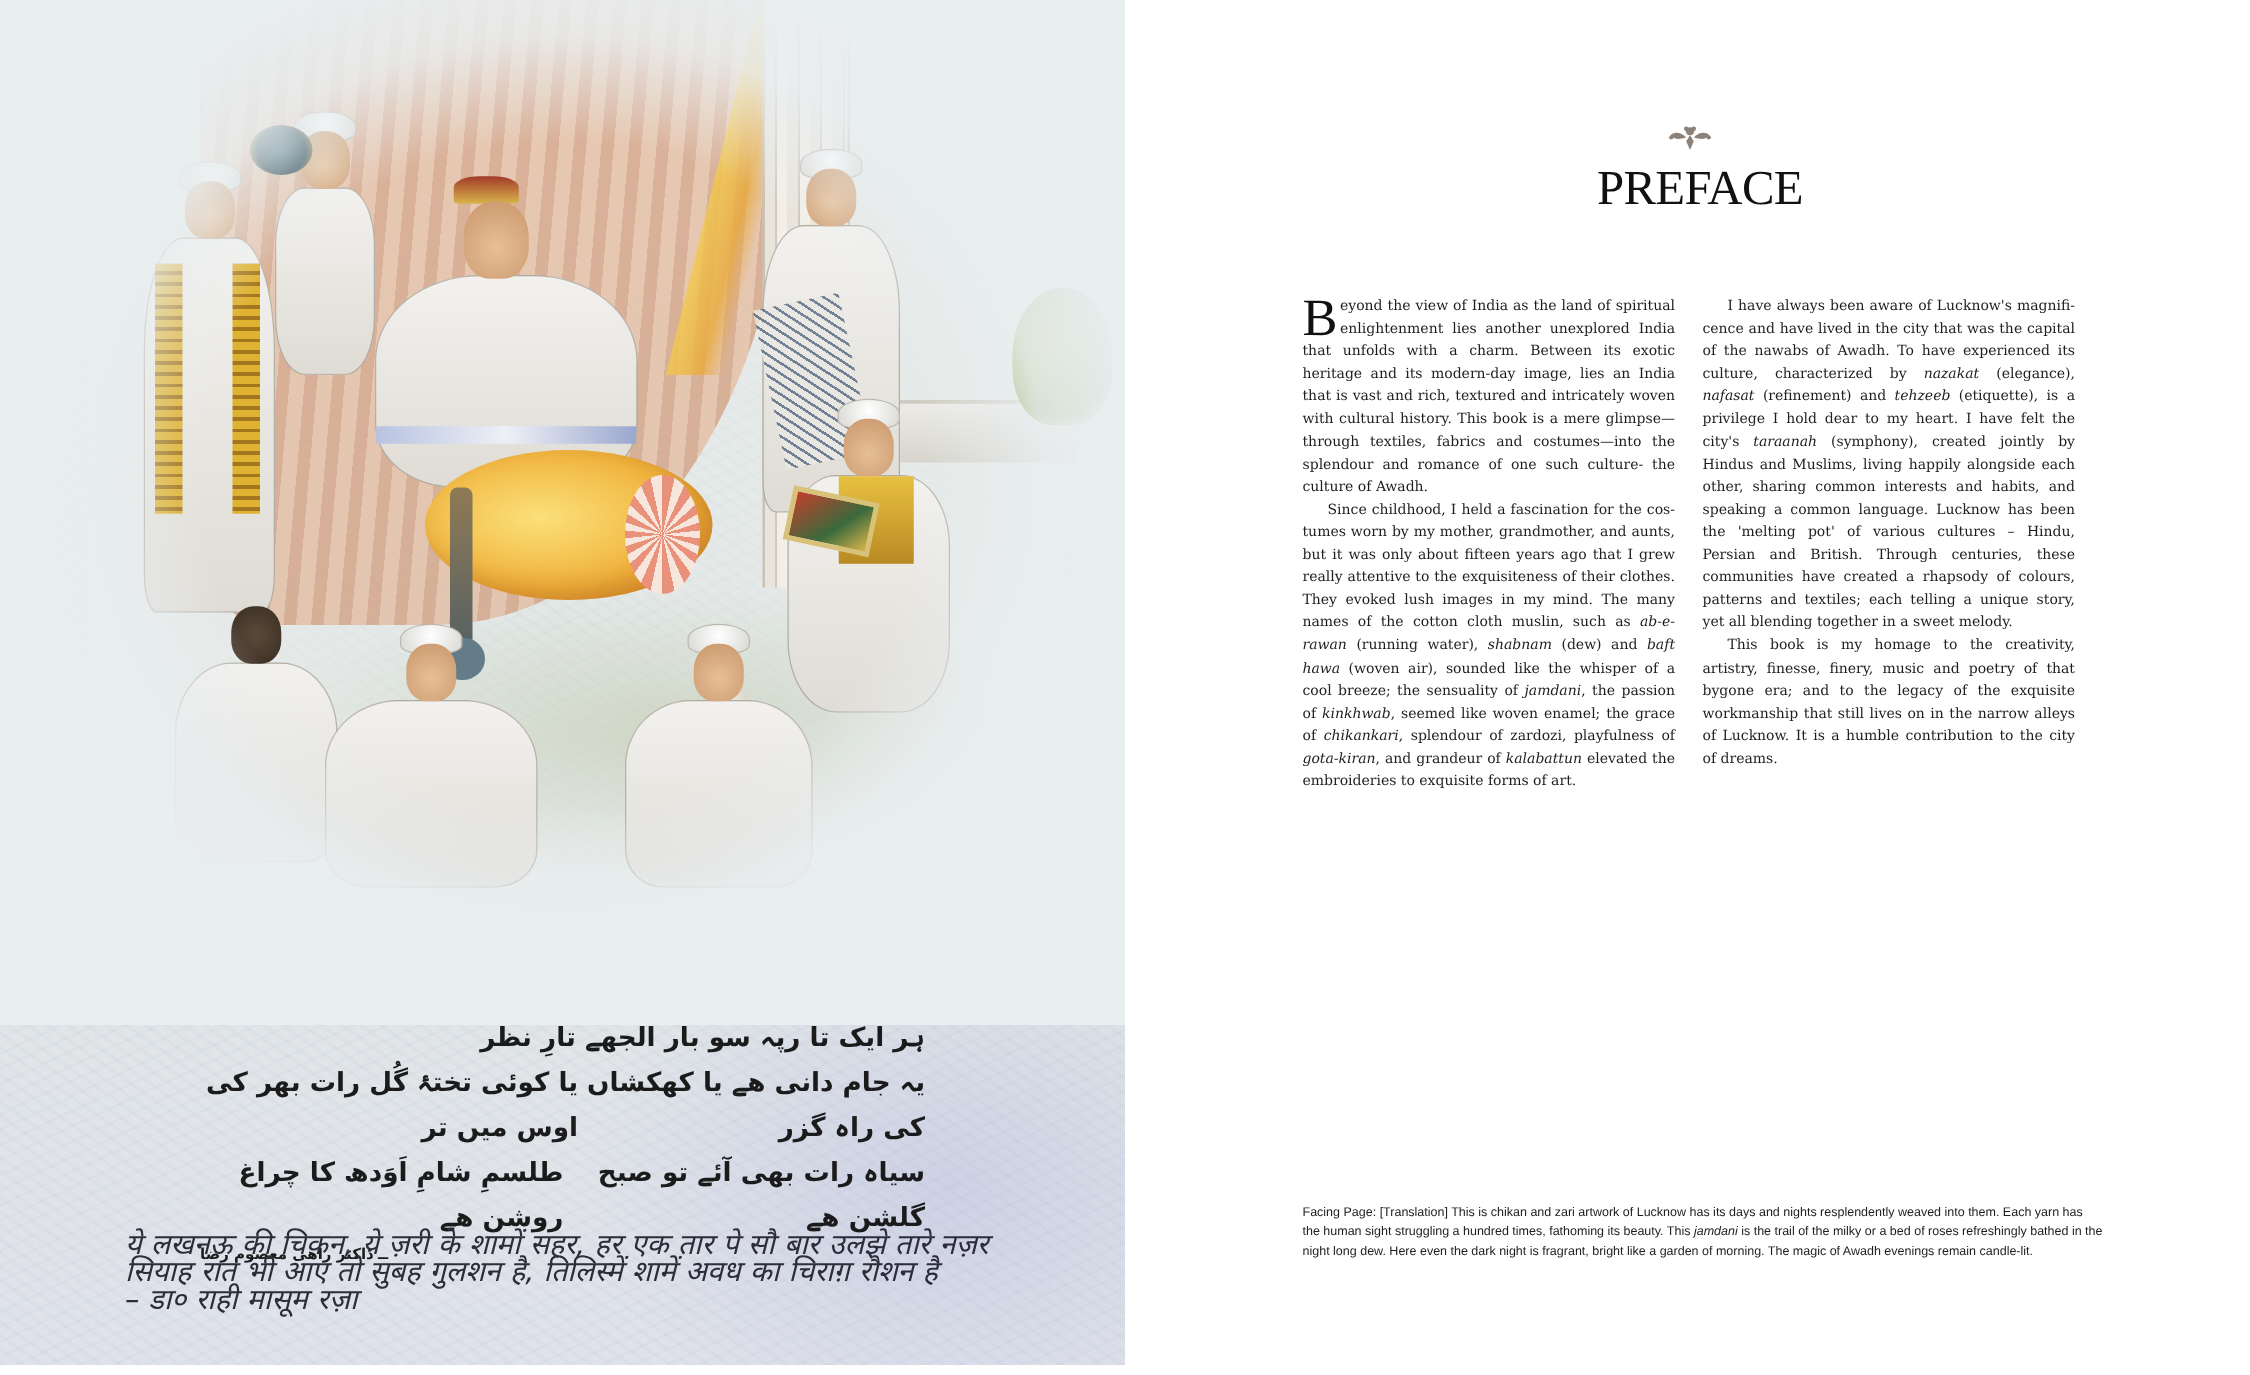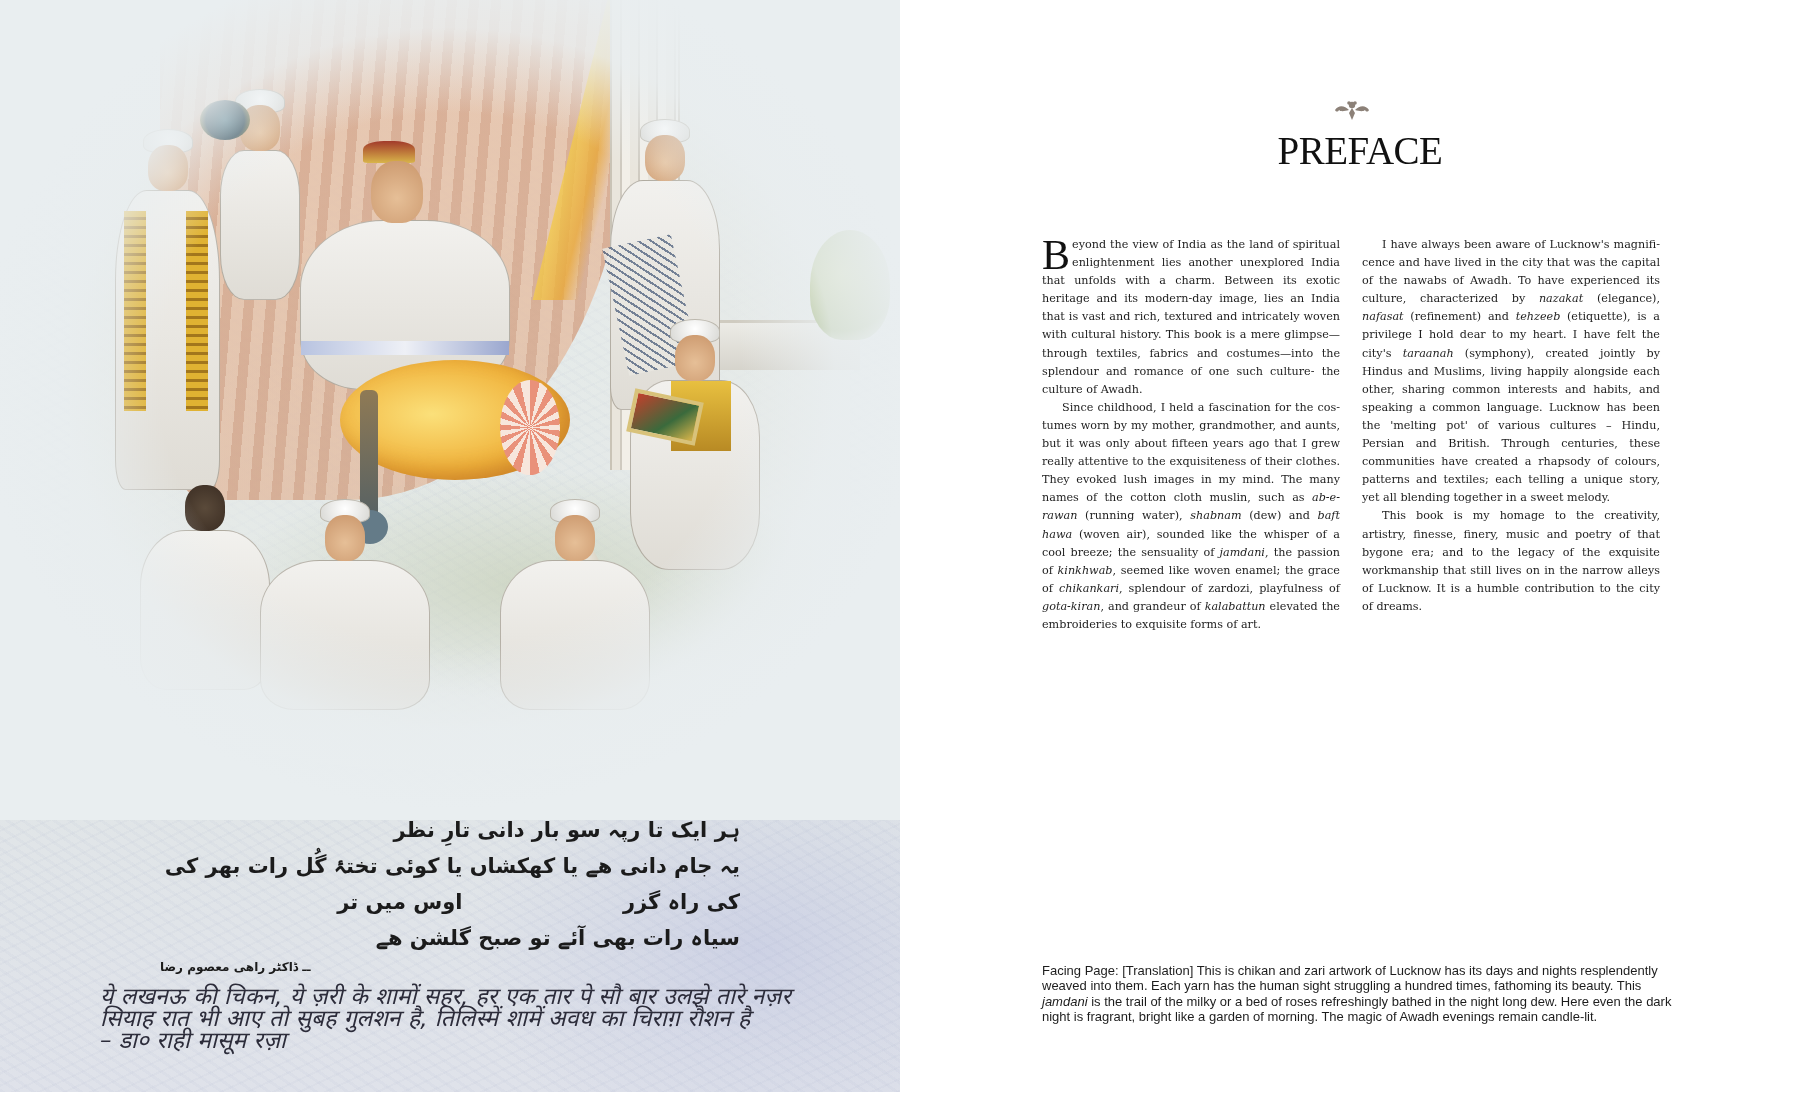--- a/index.html
+++ b/index.html
@@ -161,21 +161,21 @@
     .col-1 { left: 1042px; }
     .col-2 { left: 1362px; }
     .col p { margin: 0; }
     .col p.indent { text-indent: 20px; }
     .drop-cap {
       float: left; font-family: "Liberation Serif", serif; font-size: 42px; line-height: 34px;
       margin: 2px 2px 0 0; color: #111;
     }
     .caption {
       position: absolute; left: 1042px; top: 963px; width: 640px;
-      font-family: "Liberation Sans", sans-serif; font-size: 13px; line-height: 15.3px; color: #1d1d1d;
+      font-family: "Liberation Sans", sans-serif; font-size: 10px; line-height: 15.3px; color: #1d1d1d;
     }
     em { }
   </style>
 </head>
 <body>
 
 <div class="left-page">
   <div class="texture"></div>
 
   <div class="painting">
@@ -234,28 +234,29 @@
     <div class="figure" style="left:430px; top:560px; width:150px; height:150px; border-radius:35% 35% 20% 20%;">
       <div class="cap"></div>
       <div class="head"></div>
     </div>
   </div>
 
   <div class="painting-vignette"></div>
 
   <div class="urdu-block">
     <div class="urdu-row">
-      <span>ہر ایک تا رپہ سو بار دانی تارِ نظر</span>
+      <span>ہر ایک تا رپہ سو بار الجھے تارِ نظر</span>
     </div>
     <div class="urdu-row">
       <span>یہ جام دانی ھے یا کھکشاں کی راہ گزر</span>
       <span>یا کوئی تختۂ گُل رات بھر کی اوس میں تر</span>
     </div>
     <div class="urdu-row">
       <span>سیاہ رات بھی آئے تو صبح گلشن ھے</span>
+      <span>طلسمِ شامِ اَوَدھ کا چراغ روشن ھے</span>
     </div>
     <div class="urdu-attrib" style="text-align:left; direction:rtl; width:100%;">
       <span style="float:left;">ــ ڈاکٹر راھی معصوم رضا</span>
     </div>
   </div>
 
   <div class="hindi-block">
     <div class="line">ये लखनऊ की चिकन, ये ज़री के शामों सहर, हर एक तार पे सौ बार उलझे तारे नज़र</div>
     <div class="line">सियाह रात भी आए तो सुबह गुलशन है, तिलिस्में शामें अवध का चिराग़ रौशन है</div>
     <div class="line attrib">– डा० राही मासूम रज़ा</div>

